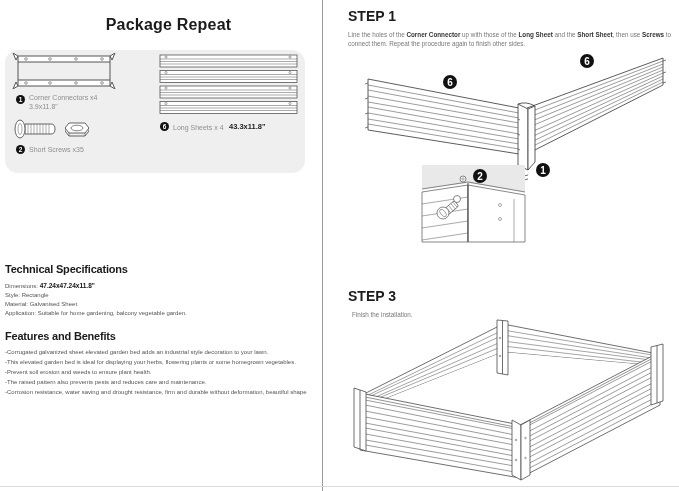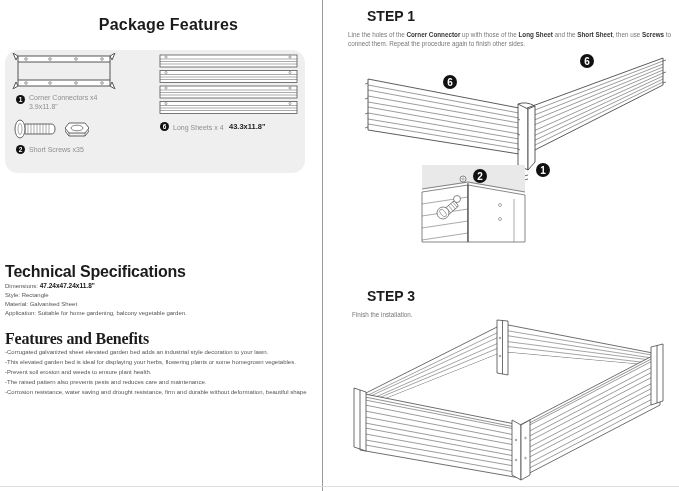--- a/index.html
+++ b/index.html
@@ -11,35 +11,35 @@
   .abs{position:absolute;}
   
   .divider-v{left:322px;top:0;width:1px;height:491px;background:#9a9a9a;}
   .divider-b{left:0;top:486px;width:679px;height:1px;background:#dcdcdc;}
   
   .pkg-title{left:0;top:16px;width:337px;text-align:center;font-size:16px;font-weight:bold;color:#1b1b1b;letter-spacing:.2px;}
   .pkg-box{left:5px;top:50px;width:300px;height:123px;background:#efefef;border-radius:13px;}
   .badge{width:9px;height:9px;border-radius:50%;background:#111;color:#fff;font-size:6.5px;font-weight:bold;text-align:center;line-height:9.5px;}
   .pkg-label{font-size:7px;color:#8f8f8f;line-height:9px;white-space:nowrap;}
   .pkg-dims-bold{font-size:7.5px;color:#222;font-weight:bold;white-space:nowrap;}
-  .sec-title{font-size:16px;font-weight:bold;color:#1b1b1b;letter-spacing:-.2px;white-space:nowrap;}
+  .sec-title{font-size:11px;font-weight:bold;color:#1b1b1b;letter-spacing:-.2px;white-space:nowrap;}
   .spec-row{font-size:6px;color:#555;line-height:9px;white-space:nowrap;}
   .spec-row .val-b{font-weight:bold;color:#111;font-size:6.5px;}
   .feat-row{font-size:6px;color:#555;line-height:10px;white-space:nowrap;}
   
-  .step-title{font-size:14px;font-weight:bold;color:#1b1b1b;white-space:nowrap;margin-left:19px;}
+  .step-title{font-size:14px;font-weight:bold;color:#1b1b1b;white-space:nowrap;}
   .instr{width:324px;font-size:6.3px;line-height:9px;color:#777;}
   .instr .b{font-weight:bold;color:#333;}
   .caption{font-size:6.3px;color:#777;white-space:nowrap;}
   svg text{font-family:"Liberation Sans",sans-serif;}
 </style>
 </head>
 <body>
 
-<div class="abs pkg-title">Package Features</div>
+<div class="abs pkg-title">Package Repeat</div>
 
 <div class="abs pkg-box">
 
   <svg class="abs" style="left:7px;top:3px;" width="104" height="36" viewBox="0 0 104 36">
     <g stroke="#555" stroke-width="1" fill="#fff" stroke-linejoin="round">
       <polygon points="6,3 1,0 4,7"></polygon>
         <polygon points="98,3 103,0 100,7"></polygon>
       <polygon points="6,33 1,36 4,29"></polygon>
         <polygon points="98,33 103,36 100,29"></polygon>
       <rect x="6" y="3" width="92" height="6"></rect>
@@ -115,21 +115,21 @@
 </div>
 
 <div class="abs sec-title" style="left:5px;top:263px;">Technical Specifications</div>
 <div class="abs" style="left:5px;top:281px;">
   <div class="spec-row"><span>Dimensions: </span><span class="val-b">47.24x47.24x11.8"</span></div>
   <div class="spec-row"><span>Style: </span><span>Rectangle</span></div>
   <div class="spec-row"><span>Material: </span><span>Galvanised Sheet</span></div>
   <div class="spec-row"><span>Application: </span><span>Suitable for home gardening, balcony vegetable garden.</span></div>
 </div>
 
-<div class="abs sec-title" style="left:5px;top:330px;font-family:Liberation Serif, serif;">Features and Benefits</div>
+<div class="abs sec-title" style="left:5px;top:330px;">Features and Benefits</div>
 <div class="abs" style="left:5px;top:347px;">
   <div class="feat-row">-Corrugated galvanized sheet elevated garden bed adds an industrial style decoration to your lawn.</div>
   <div class="feat-row">-This elevated garden bed is ideal for displaying your herbs, flowering plants or some homegrown vegetables.</div>
   <div class="feat-row">-Prevent soil erosion and weeds to ensure plant health.</div>
   <div class="feat-row">-The raised pattern also prevents pests and reduces care and maintenance.</div>
   <div class="feat-row">-Corrosion resistance, water saving and drought resistance, firm and durable without deformation, beautiful shape</div>
 </div>
 
 <div class="abs step-title" style="left:348px;top:8px;">STEP 1</div>
 <div class="abs instr" style="left:348px;top:30px;"><span>Line the holes of the </span><span class="b">Corner Connector</span><span> up with those of the </span><span class="b">Long Sheet</span><span> and the </span><span class="b">Short Sheet</span><span>, then use </span><span class="b">Screws</span><span> to connect them. Repeat the procedure again to finish other sides.</span></div>

